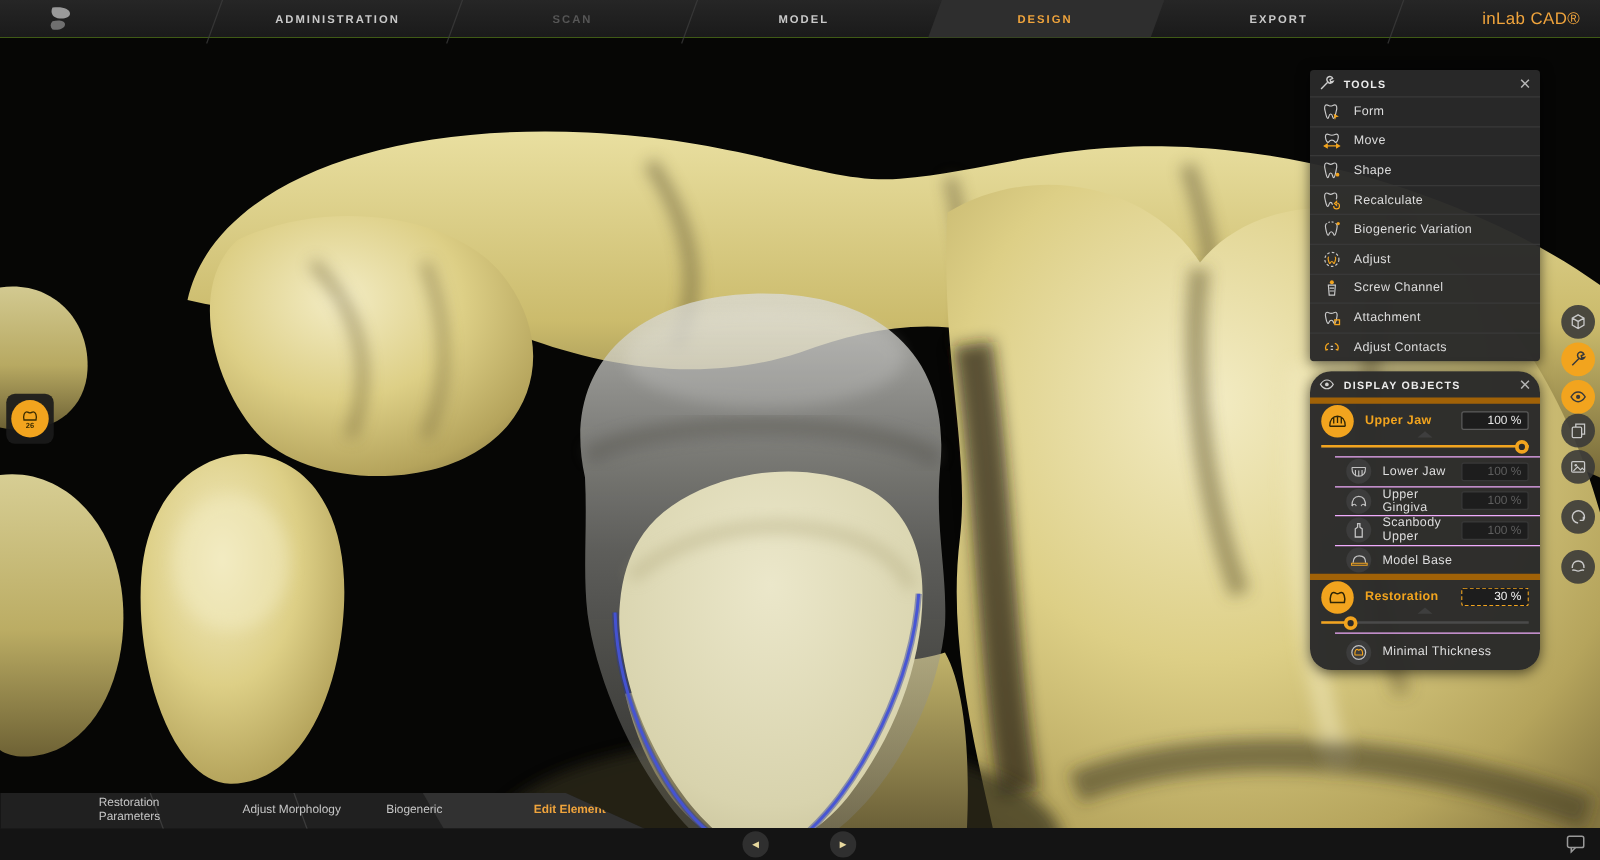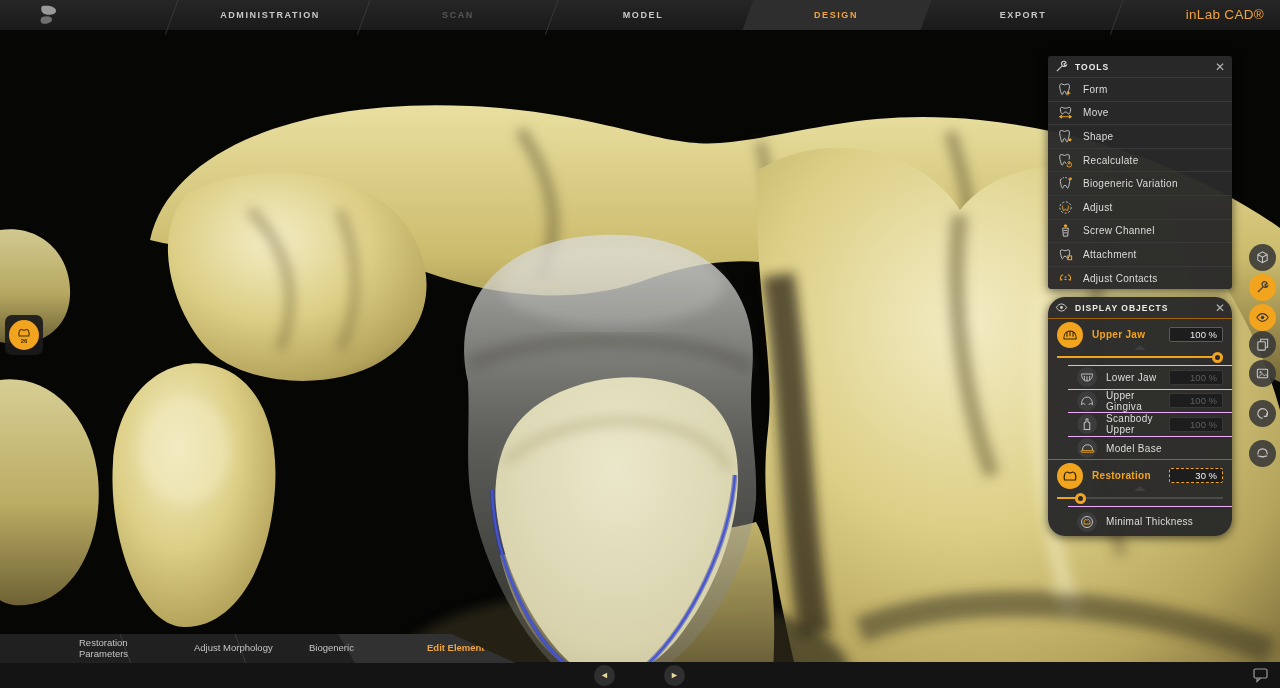--- a/index.html
+++ b/index.html
@@ -36,21 +36,21 @@
   .p-close { color:#b5b5b5; font-size:12px; line-height:1; cursor:pointer; }
   .p-ic { width:13px; height:13px; color:#cfcfcf; }
 
   .t-row { height:23.6px; display:flex; align-items:center; gap:10px; padding:0 10px;
     border-top:1px solid #383838; cursor:pointer; }
   .t-ic { width:15px; height:15px; color:#c9c9c9; flex:none; }
   .t-label { font-size:10px; color:#dcdcdc; letter-spacing:.3px; white-space:nowrap; }
 
   .d-row { display:flex; align-items:center; gap:9px; padding:0 9px; cursor:pointer; }
   .d-row.norm { height:23.6px; border-top:1px solid #f0abfc;margin-left:20px; }
-  .d-row.sel { height:32px; border-top:1px solid #a16207; }
+  .d-row.sel { height:32px; border-top:5px solid #a16207; }
   .d-ic { flex:none; border-radius:50%; background:#3c3c3c; color:#c3c3c3;
     display:flex; align-items:center; justify-content:center; }
   .d-ic.small { width:20px; height:20px; }
   .d-ic.big { width:26px; height:26px; }
   .d-ic.orange { background:#f2a41e; color:#2e2506; }
   .d-label { flex:1; font-size:10px; color:#dedede; letter-spacing:.3px; line-height:11px; }
   .d-label.sel { color:#f2a41e; font-weight:bold; }
   .d-val { width:54px; height:15px; line-height:14px; text-align:right; padding:0 5px;
     background:#1d1d1d; border:1px solid #383838; border-radius:2px;
     font-size:9.5px; color:#5f5f5f; flex:none; }

